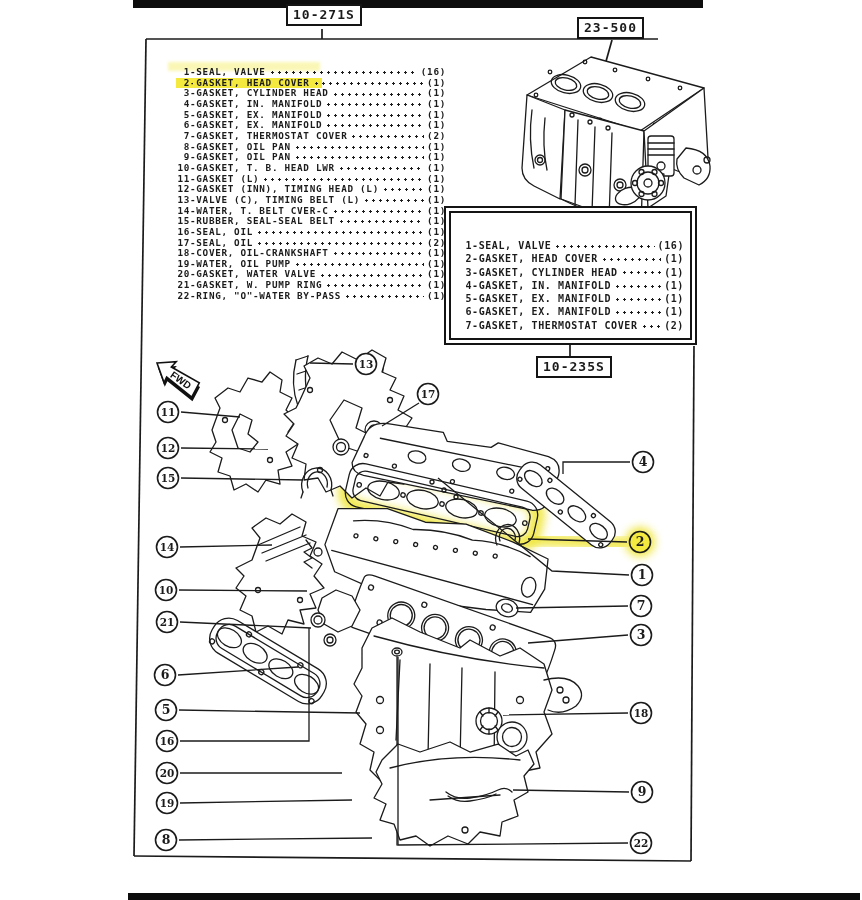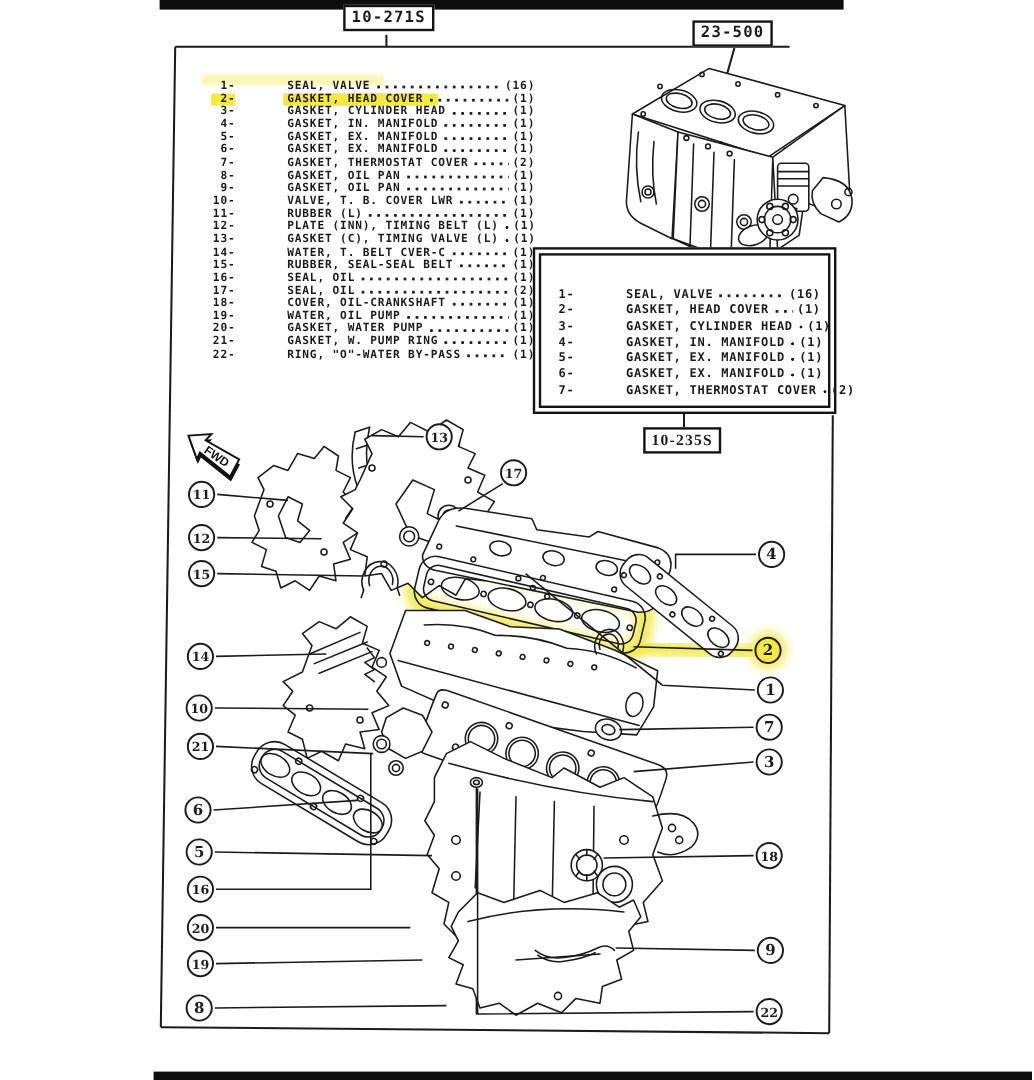--- a/index.html
+++ b/index.html
@@ -7,28 +7,28 @@
         font-family:"DejaVu Sans Mono",monospace;color:#1b1b1b;}
   .bar{position:absolute;background:#0d0d0d;}
   #top-bar{left:133px;top:0;width:570px;height:8px;}
   #bottom-bar{left:128px;top:893px;width:732px;height:7px;}
   #diagram-svg{position:absolute;left:0;top:0;z-index:1;}
   .tag{position:absolute;z-index:3;border:2px solid #141414;background:#fff;
        font-weight:bold;font-size:13px;line-height:16px;letter-spacing:1px;padding:1px 5px;
        font-family:"DejaVu Sans Mono",monospace;}
   #tag-10271s{left:286px;top:4px;}
   #tag-23800{left:577px;top:17px;}
-  #tag-10235s{left:536px;top:356px;font-family:Liberation Serif, serif;}
+  #tag-10235s{left:536px;top:356px;}
   
   #left-list{position:absolute;left:176px;top:67px;width:270px;z-index:2;}
   .prow{display:flex;align-items:baseline;line-height:10.65px;font-size:9.3px;font-weight:bold;
         letter-spacing:0.7px;white-space:nowrap;}
   .prow .num{width:14px;text-align:right;flex:none;}
   .prow .dash{flex:none;}
-  .prow .nm{flex:none;margin-left:43px;}
+  .prow .nm{flex:none;}
   .prow .dots{flex:1;align-self:stretch;margin:0 3px;min-width:6px;
         background:radial-gradient(circle,#1b1b1b 1.05px,rgba(0,0,0,0) 1.4px) 0 60%/7px 7px repeat-x;}
   .prow .qty{flex:none;text-align:center;}
   .prow.hl .num,.prow.hl .dash,.prow.hl .nm{background:#f3e93f;}
   .prow.hl .nm{box-shadow:12px 0 0 #f3e93f,-3px 0 0 #f3e93f;}
   #hl-smear{position:absolute;left:168px;top:62px;width:152px;height:9px;background:#f3e93f;
         opacity:.38;filter:blur(1.5px);z-index:2;}
   
   #right-box{position:absolute;left:444px;top:206px;width:253px;height:139px;z-index:2;
         border:2px solid #141414;background:#fff;box-sizing:border-box;}
@@ -448,42 +448,42 @@
       <div class="prow">
         <span class="num">9</span>
         <span class="dash">-</span>
         <span class="nm">GASKET, OIL PAN</span>
         <span class="dots"></span>
         <span class="qty">(1)</span>
       </div>
       <div class="prow">
         <span class="num">10</span>
         <span class="dash">-</span>
-        <span class="nm">VALVE, T. B. COVER LWR</span>
+        <span class="nm">GASKET, T. B. HEAD LWR</span>
         <span class="dots"></span>
         <span class="qty">(1)</span>
       </div>
       <div class="prow">
         <span class="num">11</span>
         <span class="dash">-</span>
-        <span class="nm">RUBBER (L)</span>
+        <span class="nm">GASKET (L)</span>
         <span class="dots"></span>
         <span class="qty">(1)</span>
       </div>
       <div class="prow">
         <span class="num">12</span>
         <span class="dash">-</span>
-        <span class="nm">PLATE (INN), TIMING BELT (L)</span>
+        <span class="nm">GASKET (INN), TIMING HEAD (L)</span>
         <span class="dots"></span>
         <span class="qty">(1)</span>
       </div>
       <div class="prow">
         <span class="num">13</span>
         <span class="dash">-</span>
-        <span class="nm">GASKET (C), TIMING VALVE (L)</span>
+        <span class="nm">VALVE (C), TIMING BELT (L)</span>
         <span class="dots"></span>
         <span class="qty">(1)</span>
       </div>
       <div class="prow">
         <span class="num">14</span>
         <span class="dash">-</span>
         <span class="nm">WATER, T. BELT CVER-C</span>
         <span class="dots"></span>
         <span class="qty">(1)</span>
       </div>
@@ -518,21 +518,21 @@
       <div class="prow">
         <span class="num">19</span>
         <span class="dash">-</span>
         <span class="nm">WATER, OIL PUMP</span>
         <span class="dots"></span>
         <span class="qty">(1)</span>
       </div>
       <div class="prow">
         <span class="num">20</span>
         <span class="dash">-</span>
-        <span class="nm">GASKET, WATER PUMP</span>
+        <span class="nm">GASKET, WATER VALVE</span>
         <span class="dots"></span>
         <span class="qty">(1)</span>
       </div>
       <div class="prow">
         <span class="num">21</span>
         <span class="dash">-</span>
         <span class="nm">GASKET, W. PUMP RING</span>
         <span class="dots"></span>
         <span class="qty">(1)</span>
       </div>

